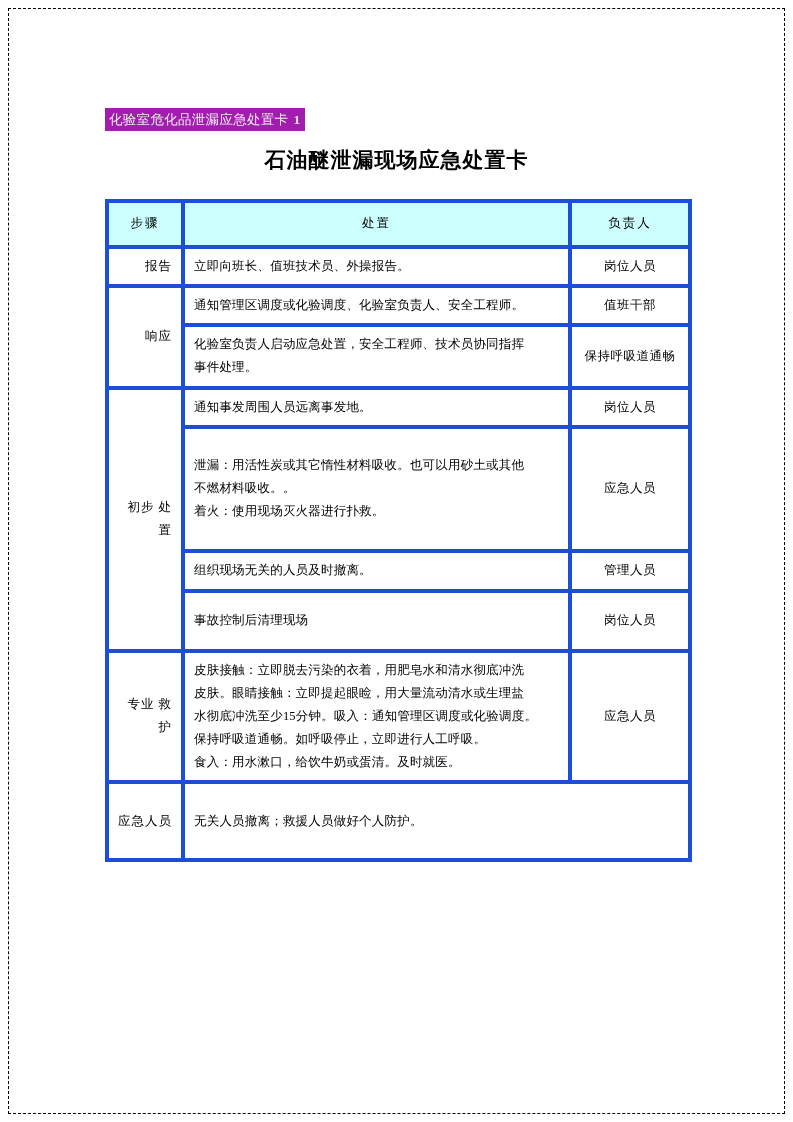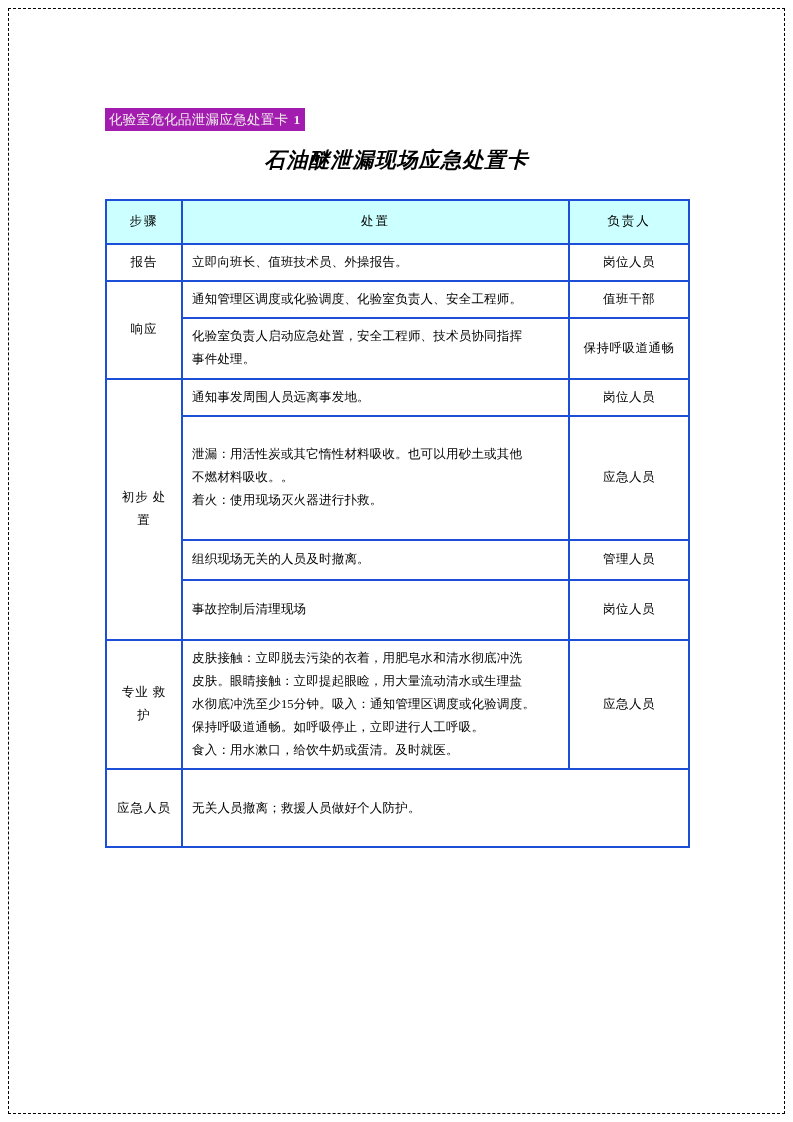--- a/index.html
+++ b/index.html
@@ -60,50 +60,49 @@
   }
 
   
   .doc-title {
     margin-top: 16px;
     text-align: center;
     font-size: 21px;
     font-weight: bold;
     letter-spacing: 1px;
     font-family: "Liberation Serif", "DejaVu Serif", serif;
-    font-style: italic;
   }
 
   
   table.card {
     margin-top: 25px;
     border-collapse: collapse;
     width: 583px;
     table-layout: fixed;
     font-size: 12.5px;
   }
   table.card td, table.card th {
-    border: 2px solid #1d4ed8;
+    border: 4px solid #1d4ed8;
     padding: 6px 9px;
     vertical-align: middle;
     font-weight: normal;
     line-height: 1.85;
   }
   col.c-step { width: 76px; }
   col.c-act  { width: 387px; }
   col.c-resp { width: 120px; }
 
   thead td {
     background: #CCFFFF;
     text-align: center;
     letter-spacing: 2px;
     height: 30px;
   }
   td.step {
-    text-align: center;
+    text-align: right;
     letter-spacing: 1px;
   }
   td.resp {
     text-align: center;
     letter-spacing: 0.5px;
     margin-left: 16px;
   }
   td.act {
     text-align: left;
     letter-spacing: 0.2px;

